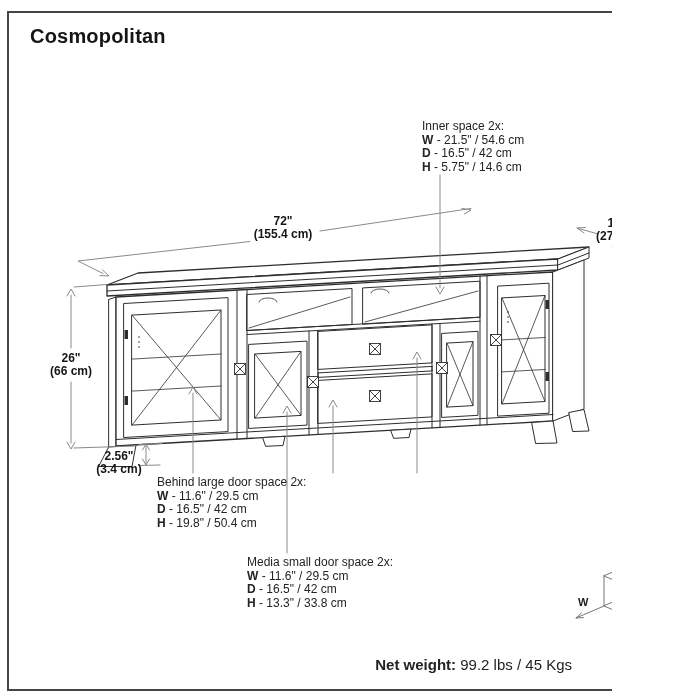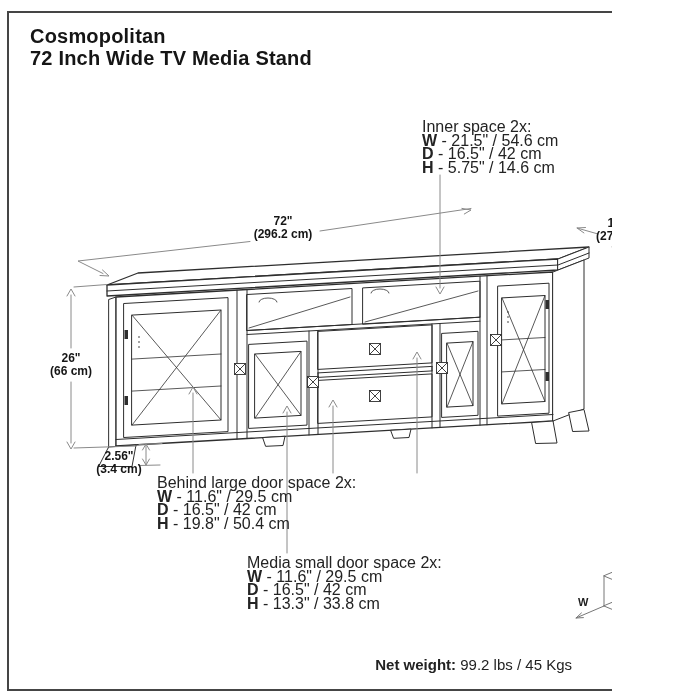--- a/index.html
+++ b/index.html
@@ -4,37 +4,36 @@
 <style>
   html,body{margin:0;padding:0;background:#fff;}
   #page{position:relative;width:612px;height:700px;background:#ffffff;overflow:hidden;
         font-family:Liberation Sans, sans-serif;color:#1d1d1d;}
   #frame{position:absolute;left:7px;top:11px;width:682px;height:680px;
          border:2px solid #454545;box-sizing:border-box;pointer-events:none;}
   .title{position:absolute;left:30px;top:25px;font-size:20px;font-weight:bold;
          line-height:22px;color:#151515;letter-spacing:.2px;}
   .dim{position:absolute;font-size:12px;font-weight:bold;line-height:13px;
        color:#161616;text-align:center;transform:translateX(-50%);white-space:nowrap;}
-  .ann{position:absolute;font-size:16px;line-height:13.5px;color:#232323;white-space:nowrap;}
+  .ann{position:absolute;font-size:12px;line-height:13.5px;color:#232323;white-space:nowrap;}
   .ann b{font-weight:bold;}
   .netweight{position:absolute;right:40px;top:656px;font-size:15px;color:#232323;white-space:nowrap;}
   .netweight b{font-weight:bold;}
   .axis-label{position:absolute;font-size:11px;font-weight:bold;color:#1d1d1d;}
   svg{position:absolute;left:0;top:0;}
 </style>
 </head>
 <body>
 
 <div id="page">
 
   <div id="frame"></div>
 
   <div class="title">
     <div>Cosmopolitan</div>
-    <div>72 Inch Wide TV Media Stand</div>
   </div>
 
   <svg width="700" height="700" viewBox="0 0 700 700">
 
     <g stroke="#2e2e2e" stroke-width="1" fill="none" stroke-linejoin="round" stroke-linecap="round">
 
       <path d="M107,285 L558,259 L589,247 L138,273 Z" fill="#ffffff" stroke-width="1.3"></path>
       <path d="M107,285 L558,259 L558,270 L107,296 Z" fill="#ffffff" stroke-width="1.3"></path>
       <path d="M107,291 L558,265"></path>
       <path d="M558,259 L589,247 L589,258 L558,270 Z" fill="#ffffff"></path>
@@ -171,21 +170,21 @@
       <path d="M624.5,552 L628,546 L631.5,552"></path>
       <path d="M604,606 L576,618"></path>
       <path d="M581.4,613 L576,618 L583.4,617.6"></path>
       <path d="M652,606 L672,618"></path>
       <path d="M664.7,616.6 L672,618 L667.3,612.2"></path>
     </g>
   </svg>
 
   <div class="dim" style="left:283px;top:215px">
     <div>72"</div>
-    <div>(296.2 cm)</div>
+    <div>(155.4 cm)</div>
   </div>
   <div class="dim" style="left:622px;top:217px">
     <div>17.5"</div>
     <div>(27.0 cm)</div>
   </div>
   <div class="dim" style="left:71px;top:352px">
     <div>26"</div>
     <div>(66 cm)</div>
   </div>
   <div class="dim" style="left:119px;top:450px">

